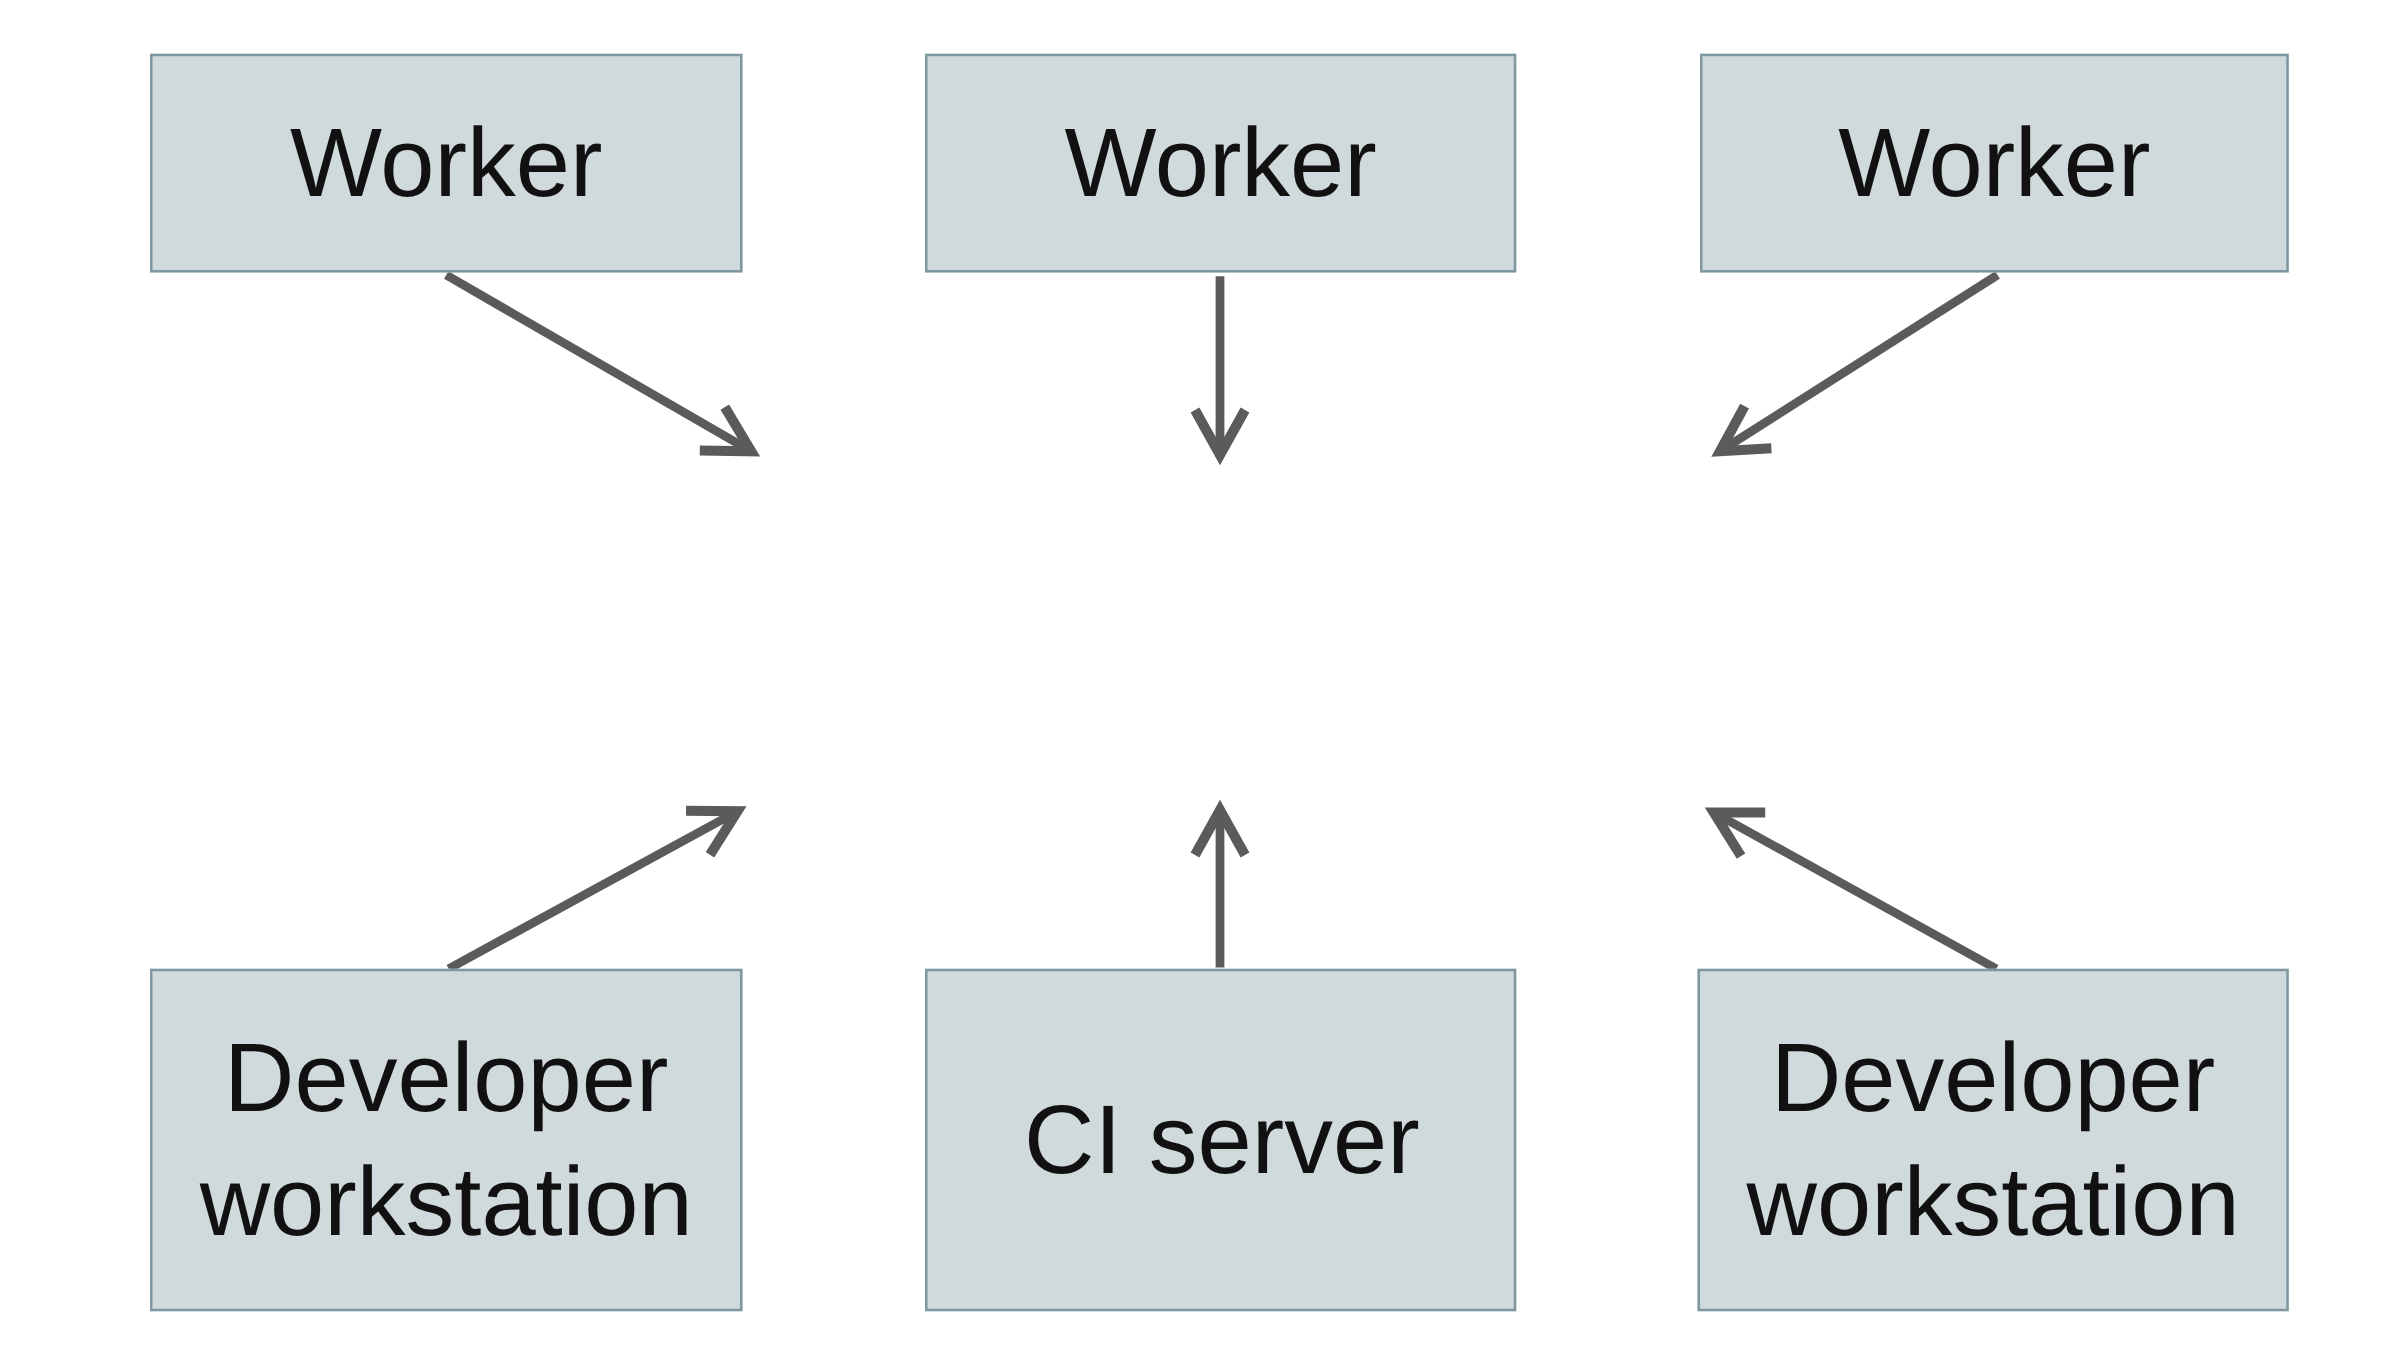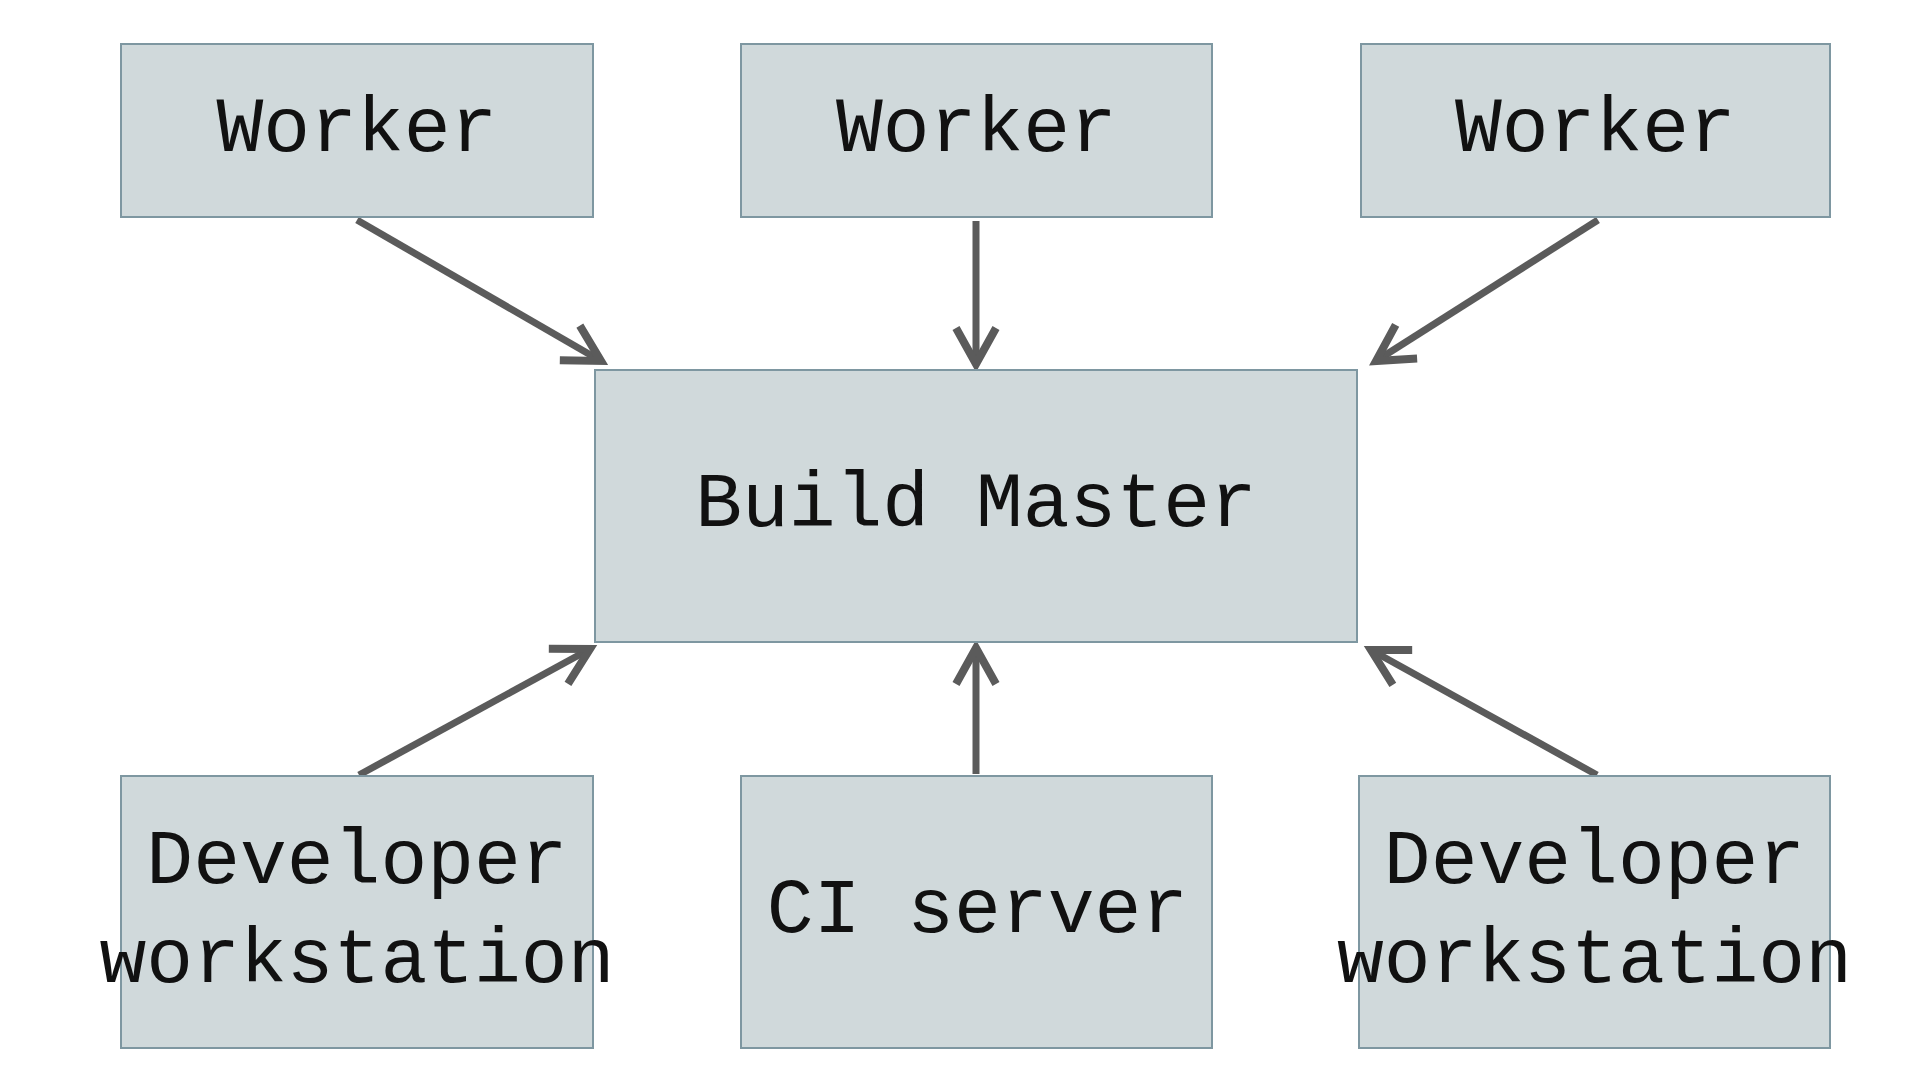--- a/index.html
+++ b/index.html
@@ -7,21 +7,21 @@
     padding: 0;
     width: 1910px;
     height: 1090px;
     background: var(--background, #ffffff);
     overflow: hidden;
   }
   .canvas {
     position: relative;
     width: 1848px;
     height: 1090px;
-    font-family: Liberation Mono, monospace;
+    font-family: Liberation Sans, sans-serif;
   }
   .edges {
     position: absolute;
     left: 0;
     top: 0;
     width: 1910px;
     height: 1090px;
     pointer-events: none;
   }
   .edge {
@@ -81,23 +81,20 @@
   </div>
 
   <div class="node pos-w2">
     <span>Worker</span>
   </div>
 
   <div class="node pos-w3">
     <span>Worker</span>
   </div>
 
-  <div class="node pos-bm">
-    <span>Build Master</span>
-  </div>
 
   <div class="node pos-d1">
     <span>Developer workstation</span>
   </div>
 
   <div class="node pos-ci">
     <span>CI server</span>
   </div>
 
   <div class="node pos-d2">

